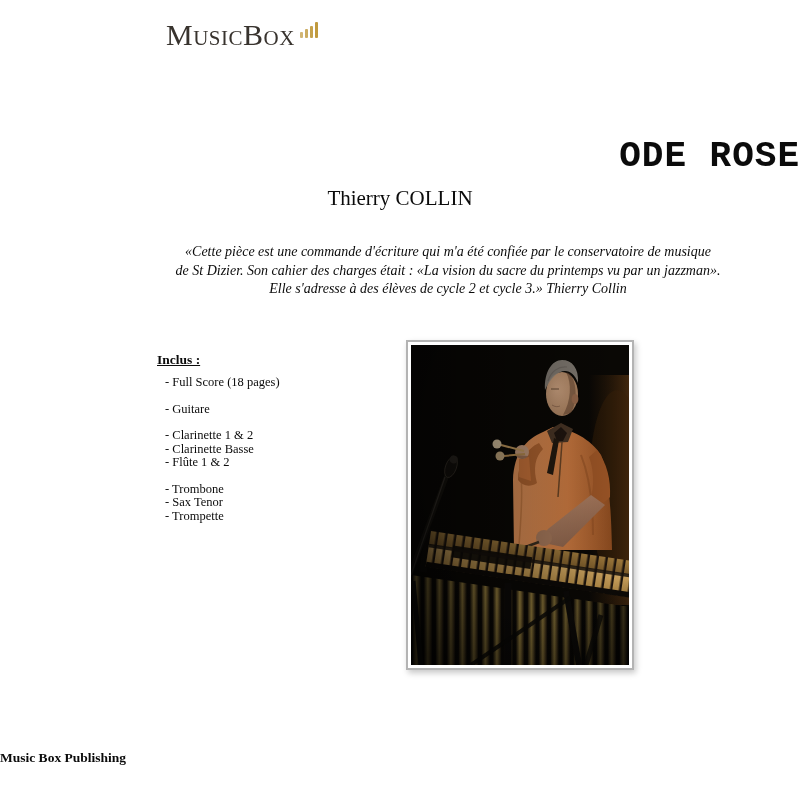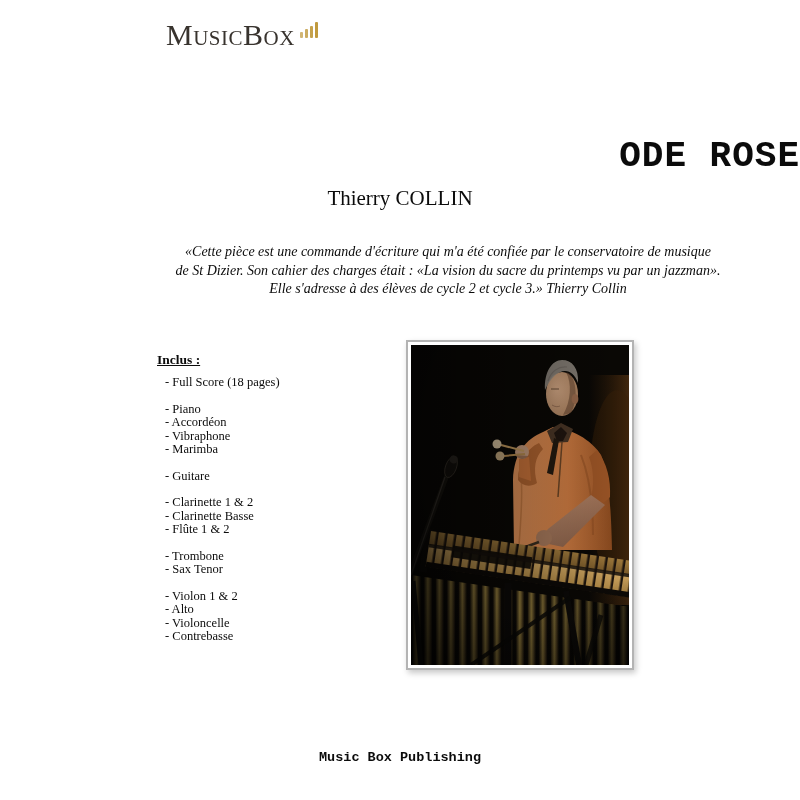--- a/index.html
+++ b/index.html
@@ -69,21 +69,21 @@
     border: 2px solid var(--frame_border, #b3b3b3);
     padding: 3px;
     box-shadow: 2px 3px 6px rgba(0,0,0,0.22);
   }
   .photo-frame svg { display: block; }
   .ph-bg { fill: var(--photo_bg, #0a0805); }
 
   
   .footer {
     position: absolute; top: 750px; left: 0; width: 100%;
-    text-align: center; font-size: 13.5px; font-weight: bold; font-family: Liberation Mono, monospace;
+    text-align: left; font-size: 13.5px; font-weight: bold;
   }
 </style>
 </head>
 <body>
 
 <div class="page">
 
   <header class="logo">
     <div class="logo-line">
       <span class="logo-wordmark">MusicBox</span>
@@ -105,42 +105,31 @@
     <div>Elle s'adresse à des élèves de cycle 2 et cycle 3.» Thierry Collin</div>
   </blockquote>
 
   <section class="includes">
     <div class="includes-heading">Inclus :</div>
     <div>
         <div class="inc-group">
           <div class="inc-item">- Full Score (18 pages)</div>
         </div>
         <div class="inc-group">
-          <div class="inc-item">- Piano</div>
-          <div class="inc-item">- Accordéon</div>
-          <div class="inc-item">- Vibraphone</div>
-          <div class="inc-item">- Marimba</div>
-        </div>
-        <div class="inc-group">
           <div class="inc-item">- Guitare</div>
         </div>
         <div class="inc-group">
           <div class="inc-item">- Clarinette 1 &amp; 2</div>
           <div class="inc-item">- Clarinette Basse</div>
           <div class="inc-item">- Flûte 1 &amp; 2</div>
         </div>
         <div class="inc-group">
           <div class="inc-item">- Trombone</div>
           <div class="inc-item">- Sax Tenor</div>
-        </div>
-        <div class="inc-group">
-          <div class="inc-item">- Violon 1 &amp; 2</div>
-          <div class="inc-item">- Alto</div>
-          <div class="inc-item">- Violoncelle</div>
-          <div class="inc-item">- Contrebasse</div>
+          <div class="inc-item">- Trompette</div>
         </div>
       </div>
   </section>
 
   <figure class="photo-frame">
     <svg width="218" height="320" viewBox="0 0 218 320">
       <defs>
         <linearGradient id="sweaterGrad" x1="0" y1="0" x2="1" y2="0">
           <stop offset="0" stop-color="#e2935a"></stop>
           <stop offset="0.55" stop-color="#cf7c42"></stop>

